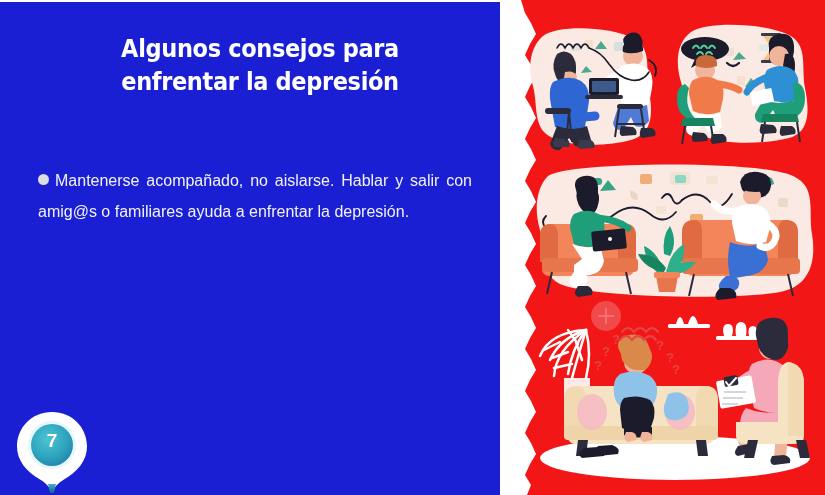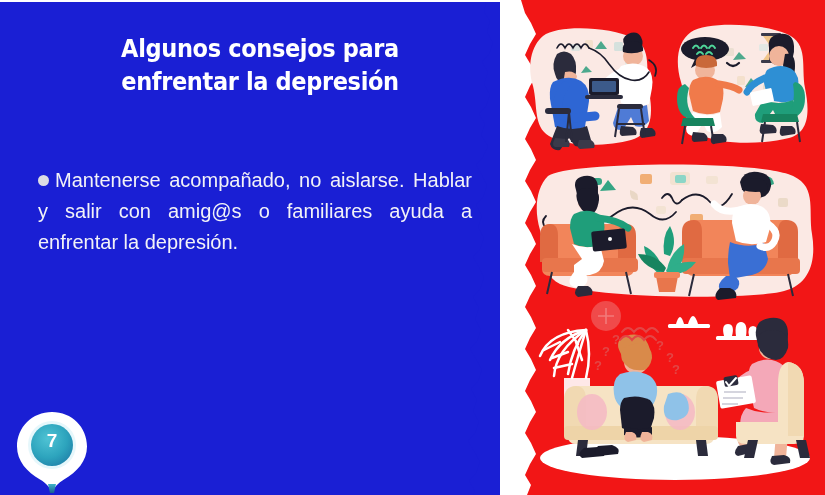--- a/index.html
+++ b/index.html
@@ -45,21 +45,21 @@
   }
 
   
   .body-wrap{
     position:absolute;left:38px;top:163px;width:434px;
   }
   .para{
     position:relative;
     color:#f2f2f7;
     font-family:"Liberation Sans",sans-serif;
-    font-size:20px;
+    font-size:16px;
     line-height:31px;
     text-align:justify;
     text-justify:inter-word;
     margin:0 0 26px 0;
     padding-left:0;
   }
   .para .bullet{
     display:inline-block;
     width:11px;height:11px;
     border-radius:50%;

